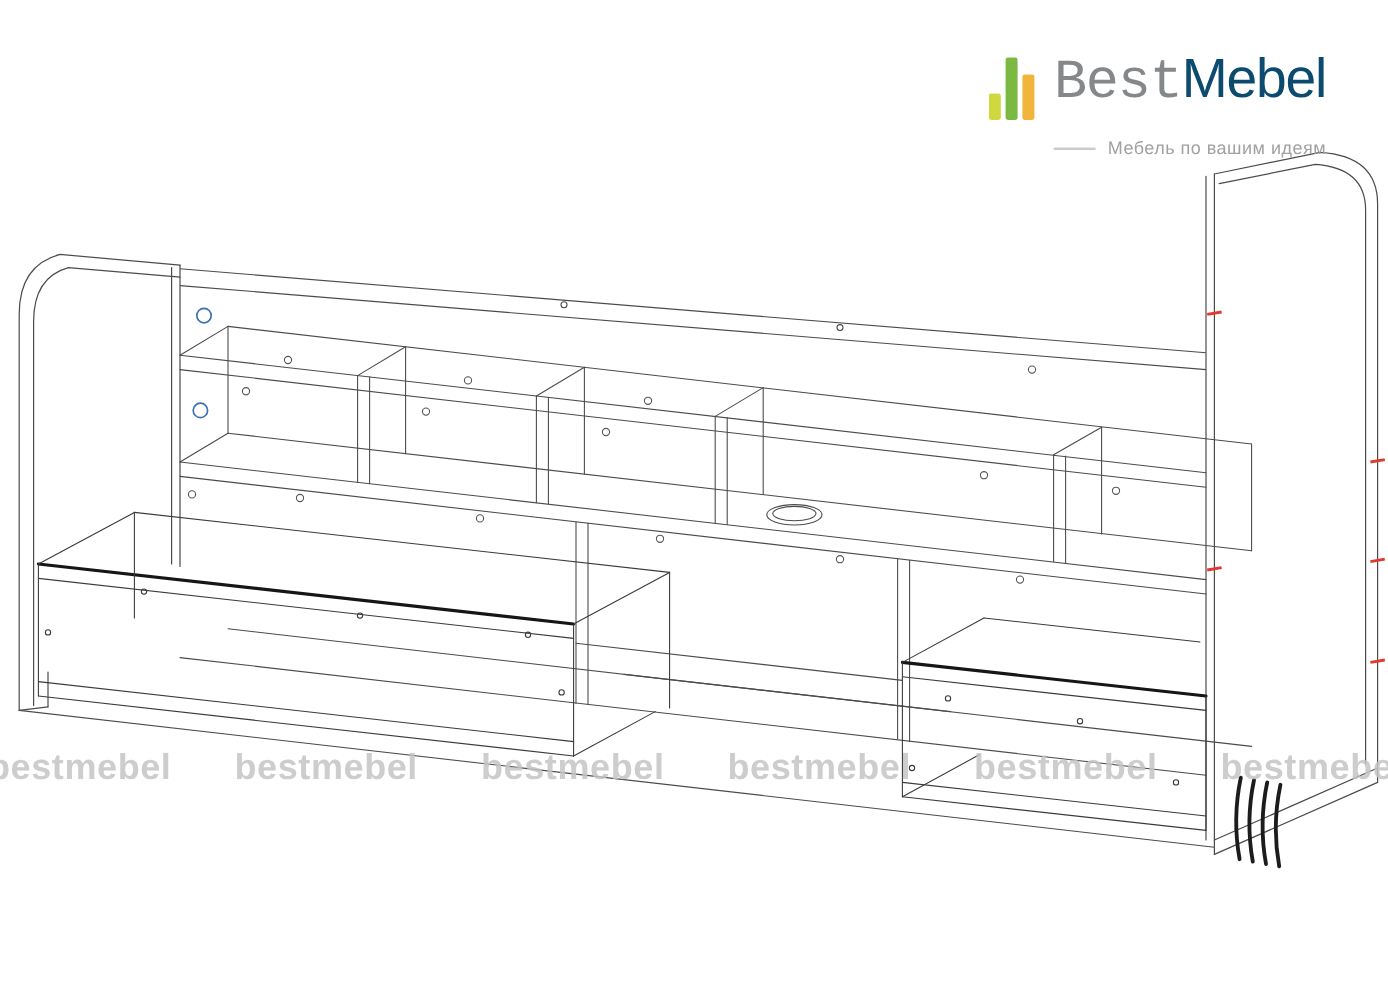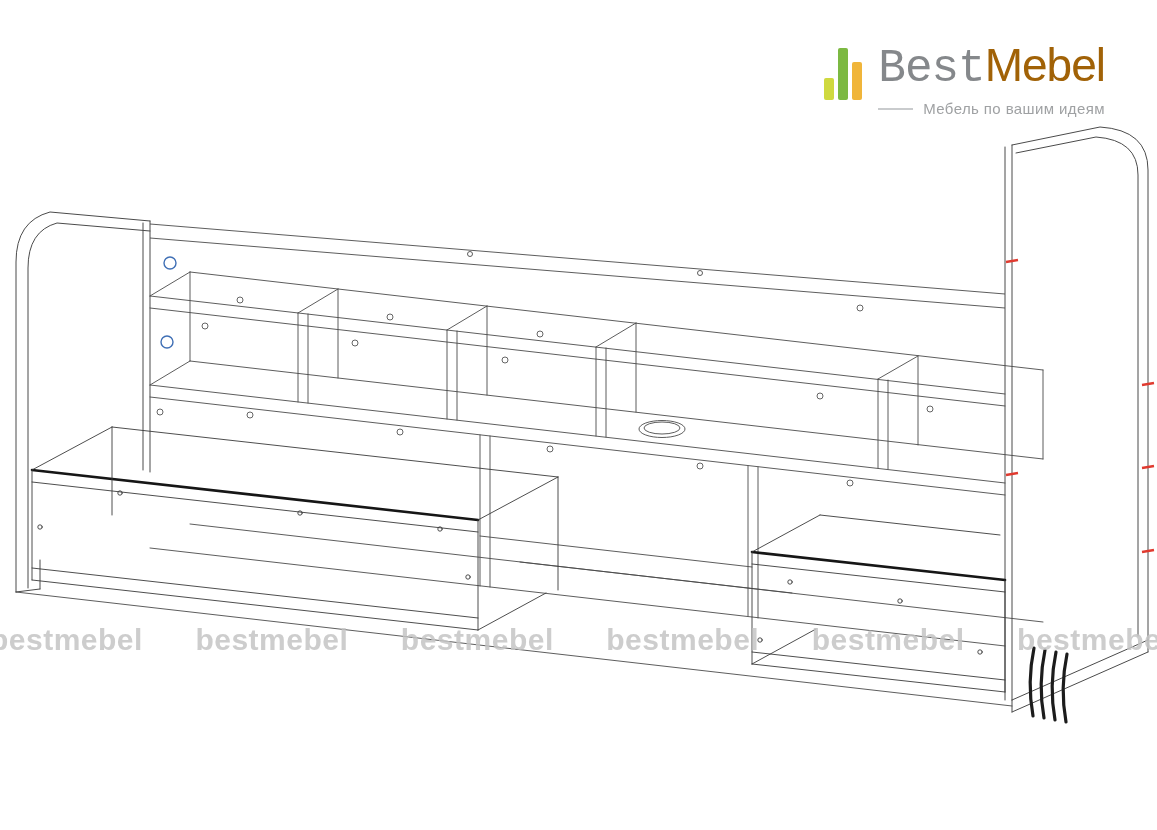--- a/index.html
+++ b/index.html
@@ -9,22 +9,22 @@
   }
   
   .brand{
     position:absolute;top:42px;right:52px;
     display:flex;align-items:flex-start;gap:14px;
   }
   .brand .logo-icon{width:40px;height:60px;display:block;}
   .brand .text-block{display:flex;flex-direction:column;}
   .brand .name{font-size:46px;line-height:1;font-weight:500;letter-spacing:-1px;white-space:nowrap;}
   .brand .name .primary{color:#85888b;font-family:Liberation Mono, monospace;}
-  .brand .name .secondary{color:#a16207;margin-top:47px;}
-  .brand .tagline-row{display:flex;align-items:center;gap:10px;margin-top:8px;width:100%;}
+  .brand .name .secondary{color:#0c4a6e;margin-top:47px;}
+  .brand .tagline-row{display:flex;align-items:center;gap:10px;margin-top:23px;width:100%;}
   .brand .tagline-line{flex:1;height:2px;background:#c9cbcd;}
   .brand .tagline{font-size:15px;color:#9fa1a3;letter-spacing:.4px;white-space:nowrap;}
   
   .drawing{position:absolute;left:0;top:0;width:1157px;height:830px;}
   
   .watermarks{
     position:absolute;top:623px;left:-10px;width:1180px;
     display:flex;justify-content:space-between;
     pointer-events:none;
   }

